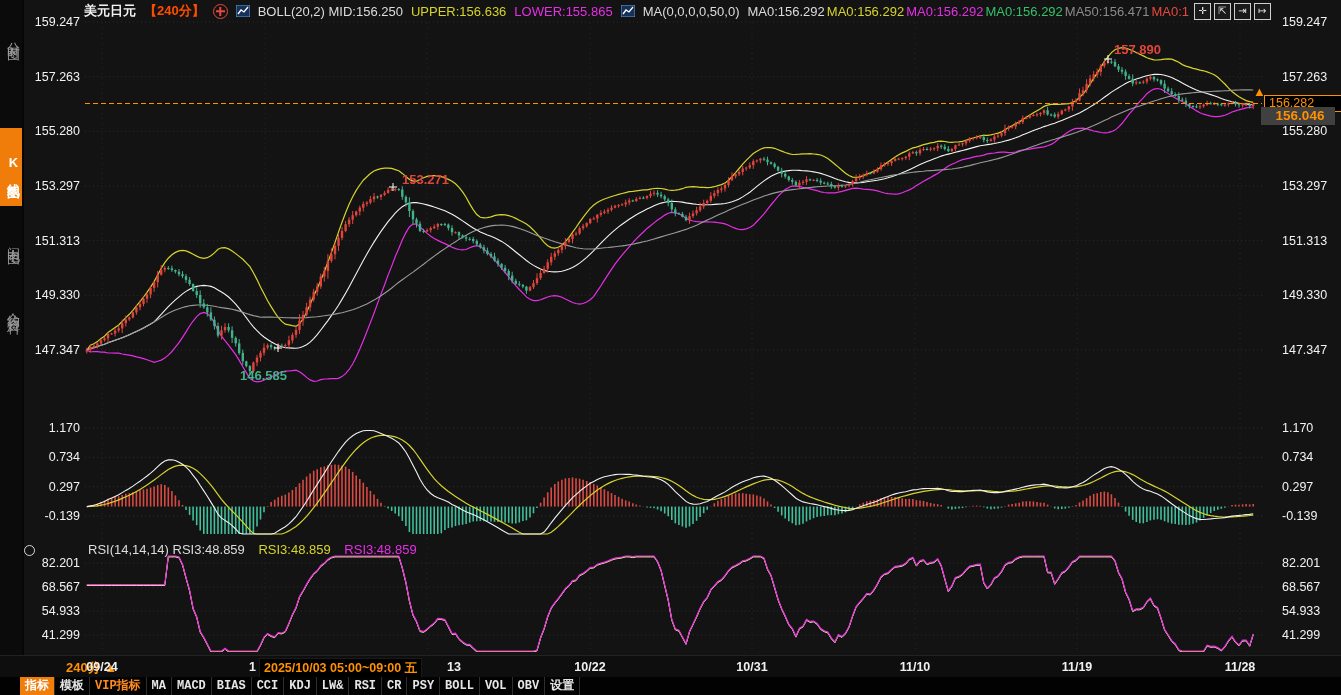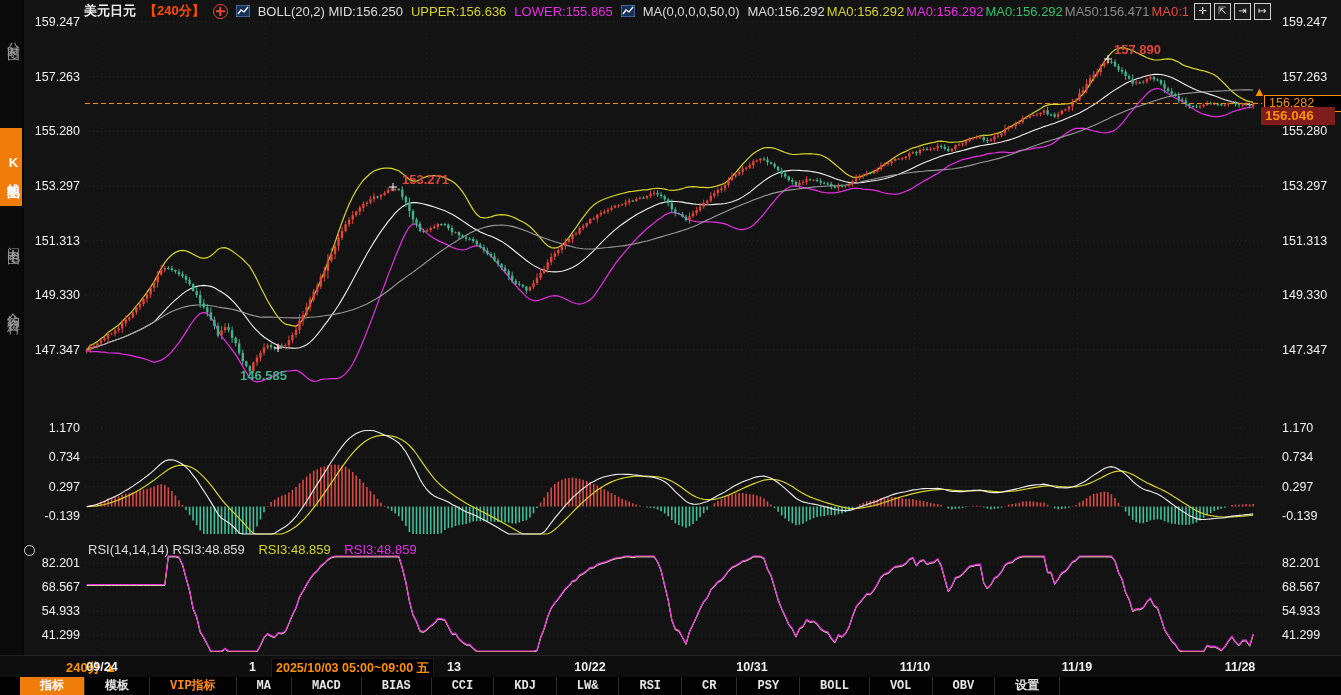--- a/index.html
+++ b/index.html
@@ -34,34 +34,34 @@
   .panel-hd{position:absolute;left:88px;font-size:13px;white-space:nowrap;z-index:16;}
   .panel-hd span{margin-right:10px;}
   .ring-icon{position:absolute;left:24px;top:545px;width:9px;height:9px;border:1.5px solid #d8d8d8;border-radius:50%;z-index:16;}
   
   .anno{position:absolute;font-size:13px;font-weight:bold;z-index:14;}
   .anno.red{color:#e0453c;}
   .anno.green{color:#42b28a;}
   
   #pl-back{position:absolute;left:1264px;top:95px;width:72px;height:15px;background:#000;
            border:1px solid #ff9000;color:#ff9000;font-size:12.5px;line-height:14px;padding-left:4px;z-index:17;}
-  #pl-front{position:absolute;left:1261px;top:107px;width:70px;height:18px;background:#7f1d1d;
-            color:#ff9000;font-size:13.5px;font-weight:bold;line-height:18px;padding-left:4px;z-index:18;}
+  #pl-front{position:absolute;left:1261px;top:107px;width:70px;height:18px;background:#404040;
+            color:#ff9000;font-size:13.5px;font-weight:bold;line-height:18px;padding-left:4px;z-index:18;text-align:center;}
   #price-arrow{position:absolute;left:1253px;top:84px;color:#ff9000;font-size:13px;z-index:19;}
   
   #daterow{position:absolute;left:0;top:655px;width:1341px;height:22px;background:#0e0e0e;border-top:1px solid #222;z-index:25;}
   #period-label{position:absolute;left:66px;top:3px;color:#ff9000;font-size:13px;font-weight:bold;cursor:pointer;}
   .dtick{position:absolute;top:4px;font-size:12.5px;font-weight:bold;color:#f0f0f0;transform:translateX(-50%);}
   .dfrag{position:absolute;top:4px;font-size:12.5px;font-weight:bold;color:#f0f0f0;}
   #dtooltip{position:absolute;left:259px;top:2px;background:#000;border:1px solid #1a1a1a;color:#ff9000;
-            font-size:12.5px;font-weight:bold;padding:1px 4px;white-space:nowrap;margin-left:12px;}
+            font-size:12.5px;font-weight:bold;padding:1px 4px;white-space:nowrap;}
   
   #toolbar{position:absolute;left:0;top:677px;width:1341px;height:18px;background:#020202;display:flex;
            align-items:stretch;padding-left:20px;z-index:25;font-family:"Liberation Mono","DejaVu Sans Mono",monospace;}
-  .titem{font-size:12px;font-weight:bold;color:#e6e6e6;line-height:18px;padding:0 20px;border-right:1px solid #2e2e2e;cursor:pointer;white-space:nowrap;}
+  .titem{font-size:12px;font-weight:bold;color:#e6e6e6;line-height:18px;padding:0 5px;border-right:1px solid #2e2e2e;cursor:pointer;white-space:nowrap;}
   .titem.active{background:#f07c0a;color:#fff;}
   .titem.vip{color:#ff8a1e;}
   
   #watermark{position:absolute;right:10px;top:632px;font-size:40px;font-weight:500;color:#cfcfcf;
              letter-spacing:1px;opacity:.95;z-index:50;pointer-events:none;}
   #chart-svg{position:absolute;left:0;top:0;z-index:5;}
   .mini-chart-icon{display:inline-block;}
 </style>
 </head>
 <body>

